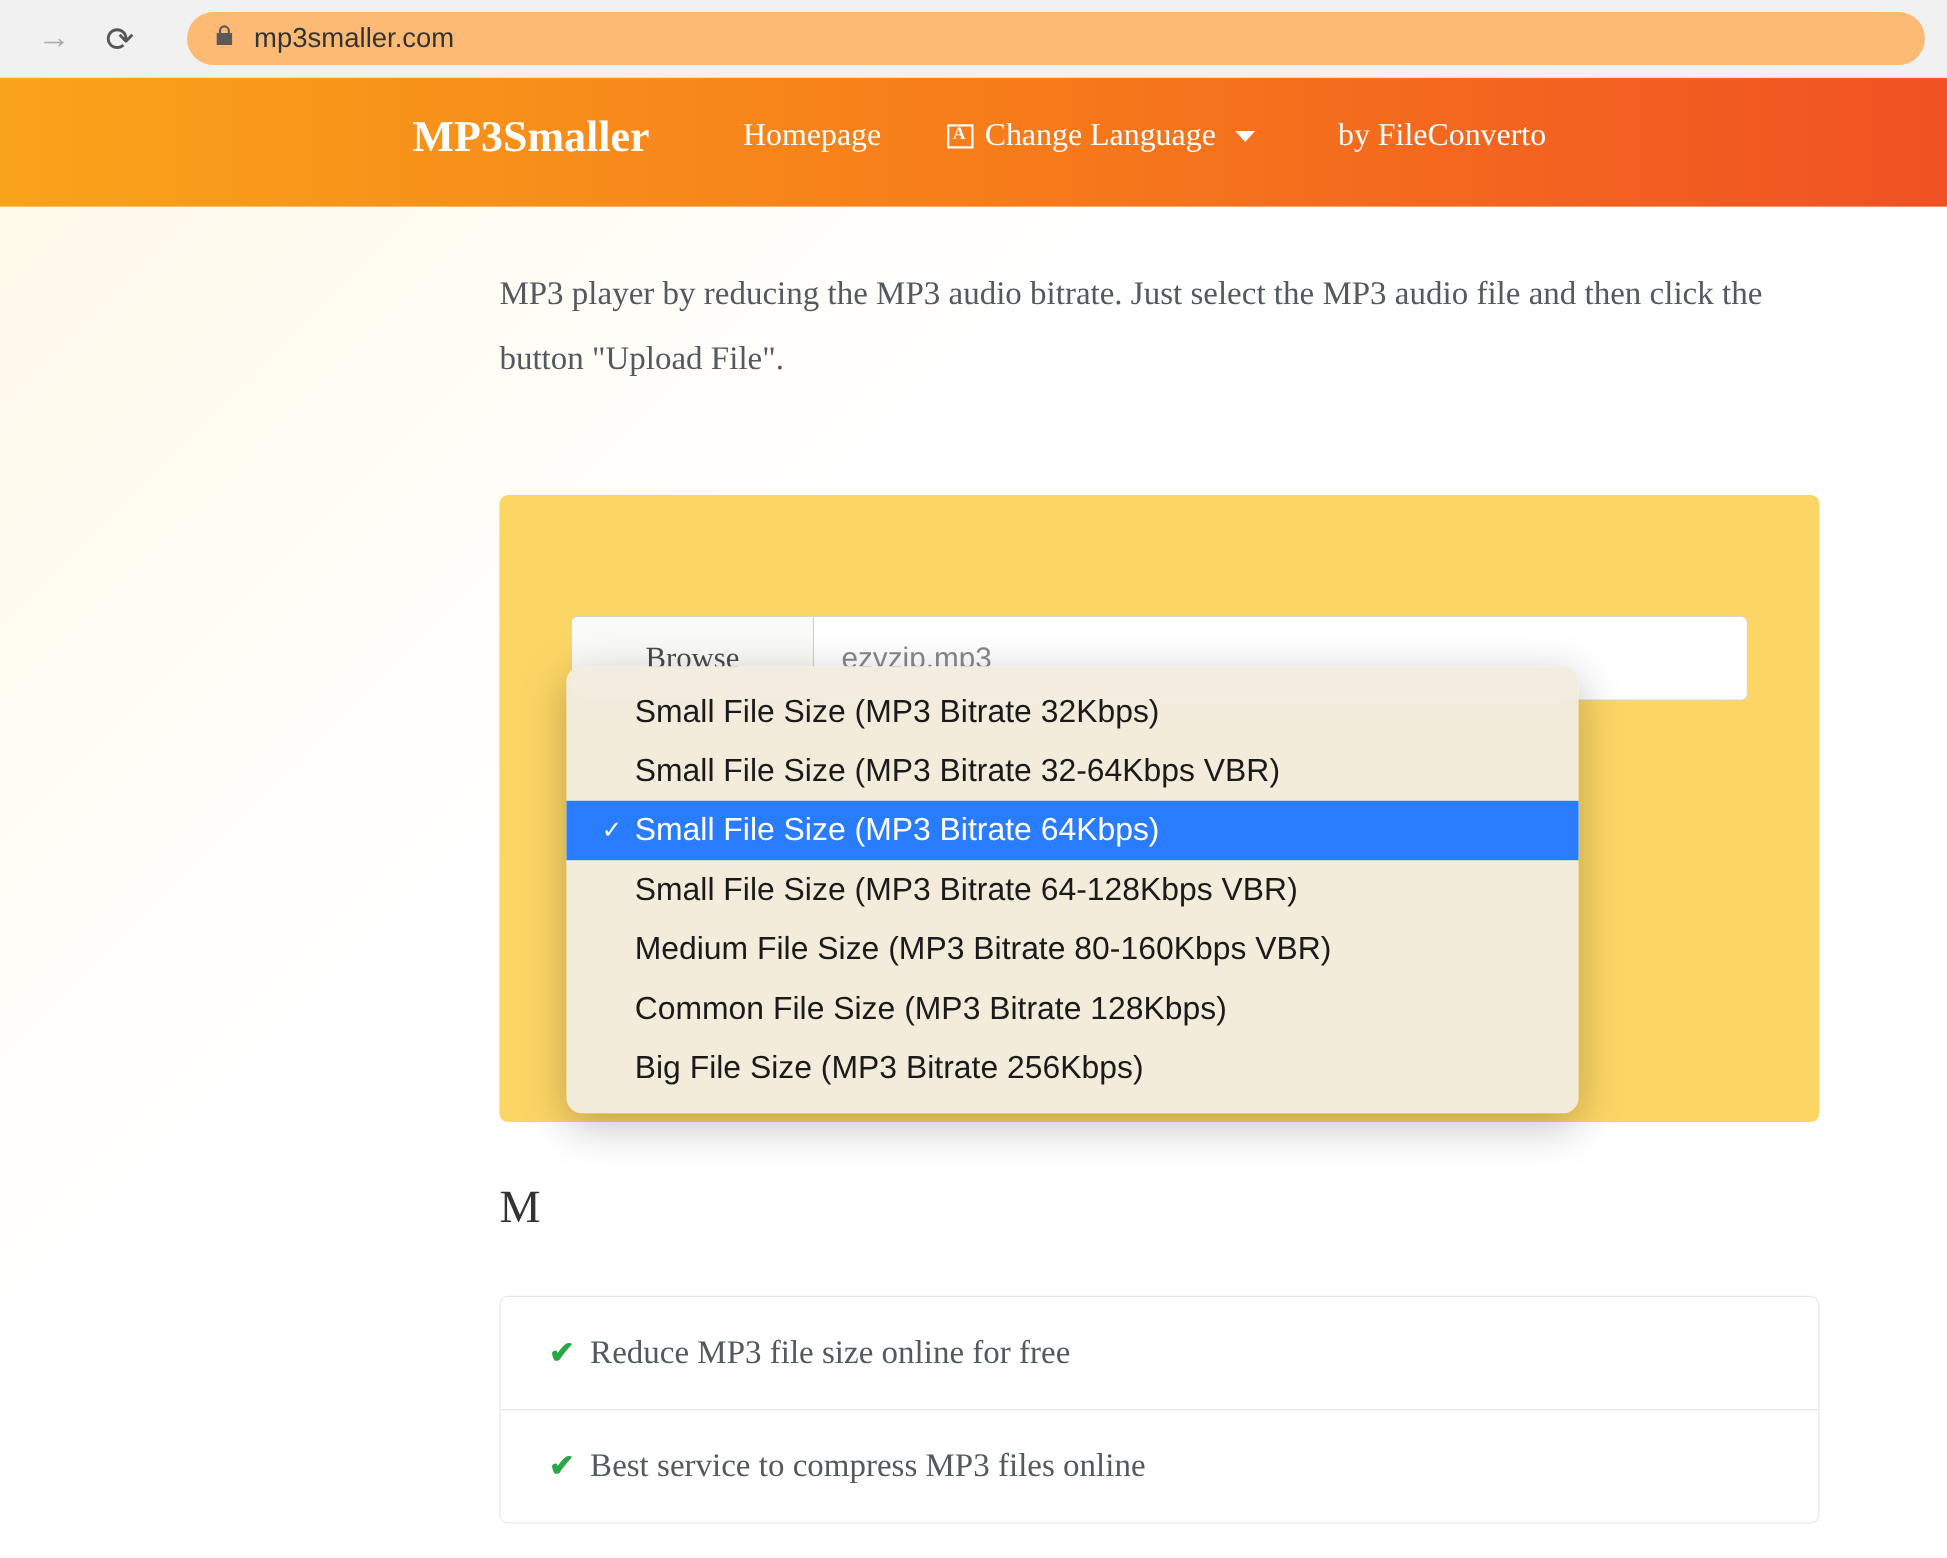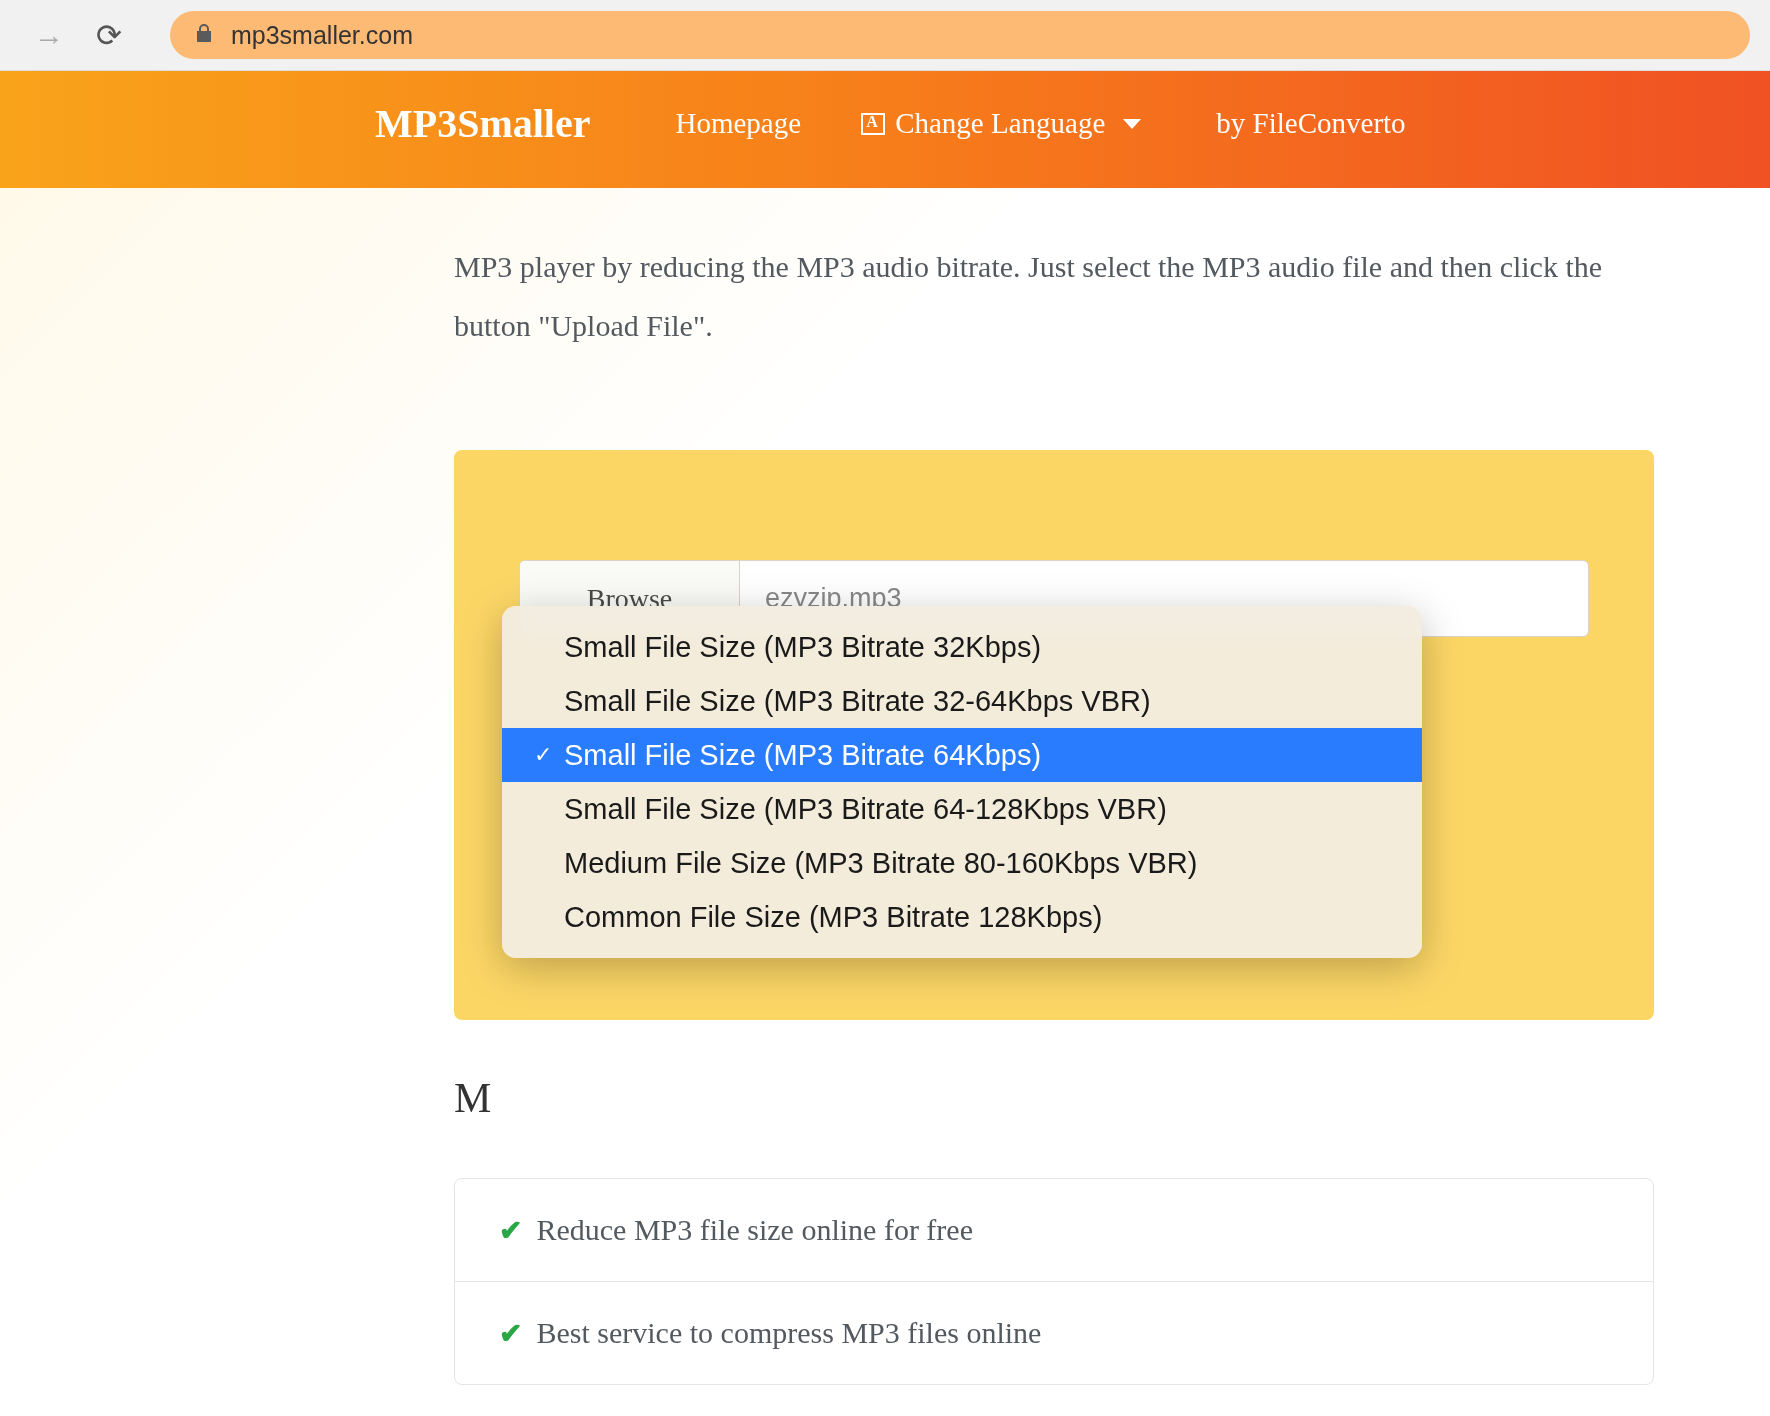--- a/index.html
+++ b/index.html
@@ -148,21 +148,21 @@
       font-family: Georgia, serif;
     }
     .file-name-cell {
       padding-left: 25px;
       color: #888;
       font-size: 27px;
       font-family: -apple-system, Arial, sans-serif;
     }
     .dropdown-panel {
       position: absolute;
-      left: 502px;
+      left: 515px;
       top: 418px;
       width: 920px;
       background: rgba(242,236,224,0.96);
       border-radius: 14px;
       box-shadow: 0 10px 40px rgba(0,0,0,0.25);
       padding: 14px 0;
       font-family: -apple-system, BlinkMacSystemFont, 'Segoe UI', Arial, sans-serif;
       backdrop-filter: blur(10px);
     }
     .dropdown-option {
@@ -286,20 +286,24 @@
         <span>Small File Size (MP3 Bitrate 64-128Kbps VBR)</span>
       </div>
       <div class="dropdown-option">
         <span class="check-col">✓</span>
         <span>Medium File Size (MP3 Bitrate 80-160Kbps VBR)</span>
       </div>
       <div class="dropdown-option">
         <span class="check-col">✓</span>
         <span>Common File Size (MP3 Bitrate 128Kbps)</span>
       </div>
+      <div class="dropdown-option">
+        <span class="check-col">✓</span>
+        <span>Big File Size (MP3 Bitrate 256Kbps)</span>
+      </div>
     </div>
 
   <div class="section-title-cut">M</div>
 
   <div class="features-box">
     <div class="feature-row">
       <span class="check-green">✔</span>
       <span class="feature-text">Reduce MP3 file size online for free</span>
     </div>
     <div class="feature-row">

